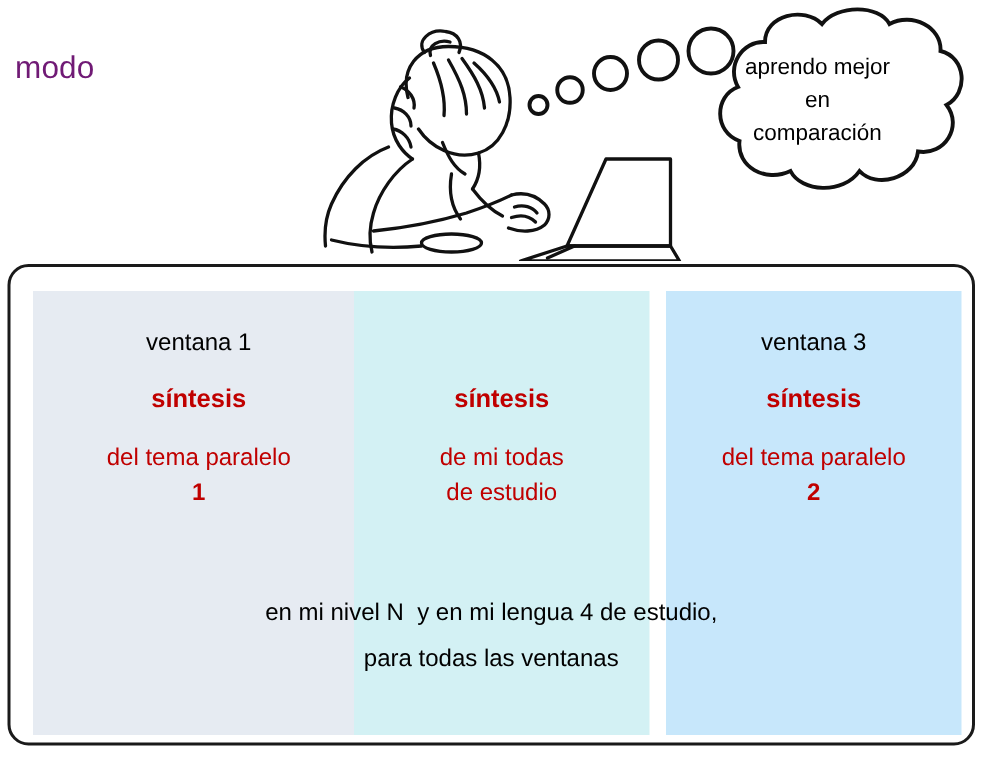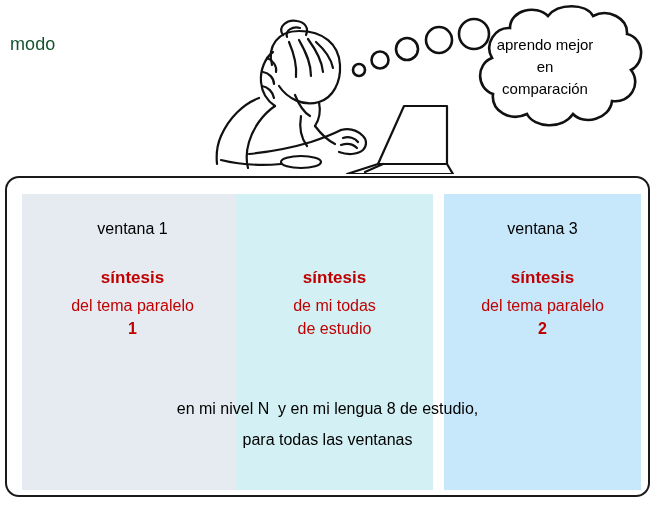--- a/index.html
+++ b/index.html
@@ -18,22 +18,22 @@
 
   
   #header-area {
     position: absolute;
     left: 0; top: 0;
     width: 657px; height: 176px;
   }
   #mode-label {
     position: absolute;
     left: 10px; top: 34px;
-    font-size: 18px;
-    color: #14532d;
+    font-size: 21px;
+    color: #701a75;
     letter-spacing: .1px;
   }
   #mode-name {
     position: absolute;
     left: 12px; top: 66px;
     font-size: 40px;
     font-weight: bold;
     color: #C55A11;
     letter-spacing: .3px;
   }
@@ -87,21 +87,21 @@
     left: 0;
     width: 100%;
     text-align: center;
   }
   .window-label {
     top: 26px;
     font-size: 16px;
     color: #000000;
   }
   .synth-label {
-    top: 74px;
+    top: 62px;
     font-size: 17px;
     font-weight: bold;
     color: #C00000;
   }
   .topic-label {
     top: 100px;
     font-size: 16px;
     color: #C00000;
     line-height: 23px;
   }
@@ -219,15 +219,15 @@
 <div class="column" id="column-3">
   <div class="col-content window-label">ventana 3</div>
   <div class="col-content synth-label">síntesis</div>
   <div class="col-content topic-label">
     <div>del tema paralelo</div>
     <div class="topic-num">2</div>
   </div>
 </div>
 
 <div id="footer-caption">
-  <div>en mi nivel N  y en mi lengua 8 de estudio,</div>
+  <div>en mi nivel N  y en mi lengua 4 de estudio,</div>
   <div>para todas las ventanas</div>
 </div>
 
 </body></html>

